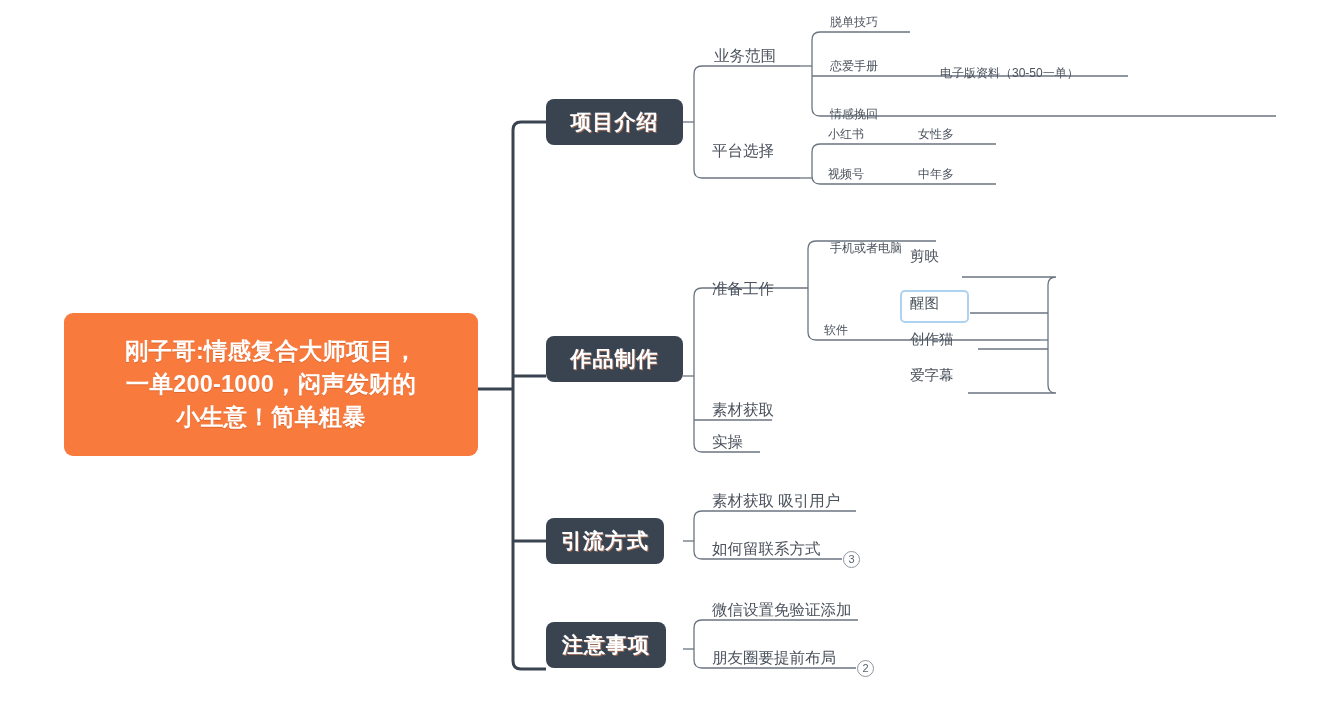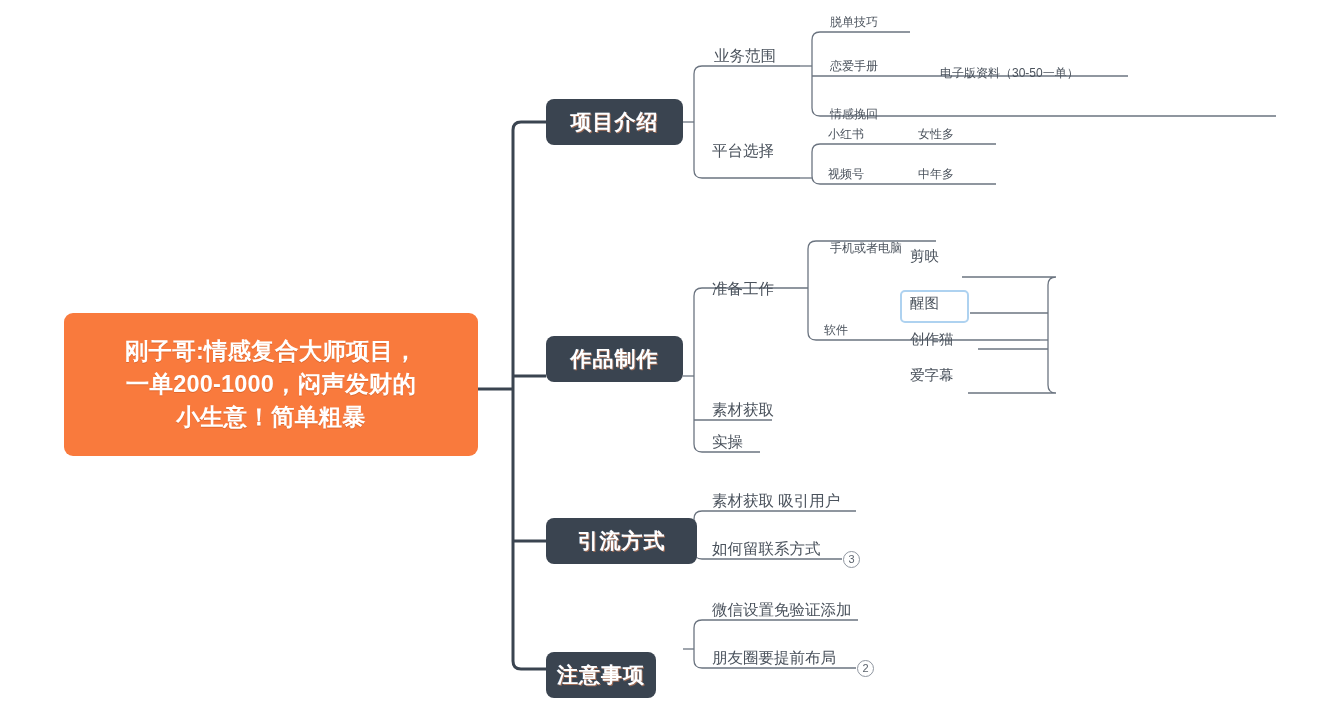--- a/index.html
+++ b/index.html
@@ -183,25 +183,25 @@
   </div>
 
   <div class="main-node" style="left:546px; top:99px; width:137px;">
     <span class="main-node-text">项目介绍</span>
   </div>
 
   <div class="main-node" style="left:546px; top:336px; width:137px;">
     <span class="main-node-text">作品制作</span>
   </div>
 
-  <div class="main-node" style="left:546px; top:518px; width:151px;">
+  <div class="main-node" style="left:546px; top:518px; width:118px;">
     <span class="main-node-text">引流方式</span>
   </div>
 
-  <div class="main-node" style="left:546px; top:652px; width:110px;align-items:center;">
+  <div class="main-node" style="left:546px; top:622px; width:120px;align-items:center;">
     <span class="main-node-text">注意事项</span>
   </div>
 
   <div class="label lvl2" style="left:714px; top:66px;">业务范围</div>
 
   <div class="label lvl3" style="left:830px; top:32px;">脱单技巧</div>
 
   <div class="label lvl3" style="left:830px; top:76px;">恋爱手册</div>
   <div class="label lvl3" style="left:940px; top:83px;">电子版资料（30-50一单）</div>
 

